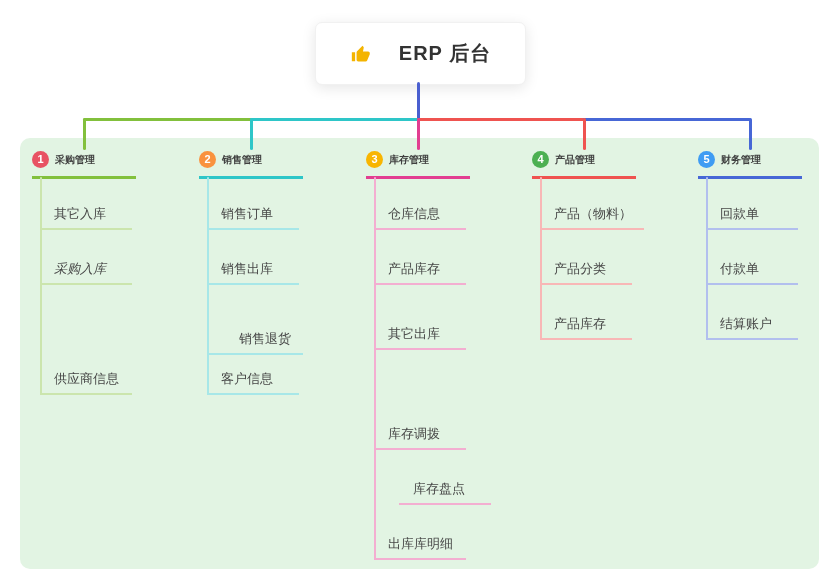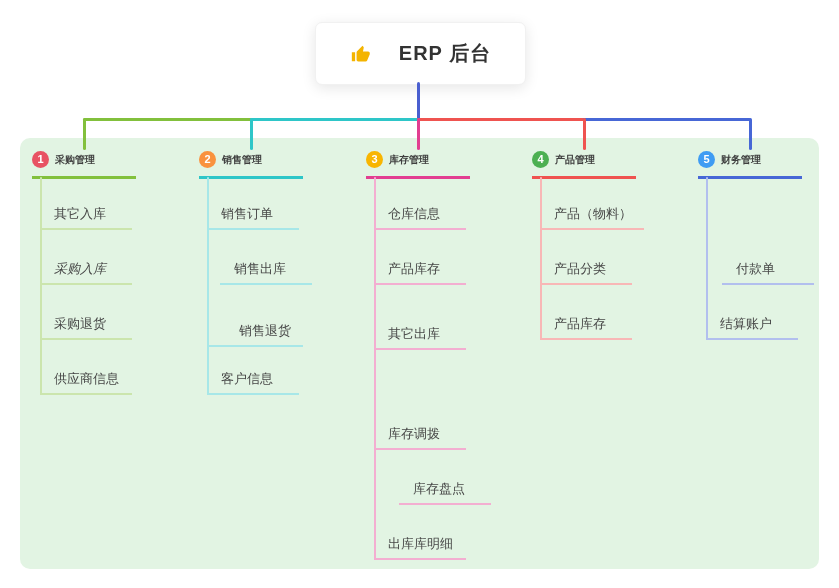--- a/index.html
+++ b/index.html
@@ -49,31 +49,30 @@
     <div class="line" style="left: 417px; top: 118px; width: 168px; height: 3px; background: rgb(239, 83, 80);"></div>
     <div class="line" style="left: 583px; top: 118px; width: 168px; height: 3px; background: rgb(71, 103, 214);"></div>
     <div class="line" style="left: 83px; top: 118px; width: 3px; height: 32px; background: rgb(130, 192, 60);"></div>
     <div class="branch-title" style="left: 32px; top: 149px; width: 104px; border-bottom: 3px solid rgb(130, 192, 60);">
       <span class="badge" style="background: rgb(232, 82, 99);">1</span>
       <span class="btext">采购管理</span>
     </div>
     <div class="line" style="left: 40px; top: 177px; width: 2px; height: 218px; background: rgb(203, 229, 173);"></div>
     <div class="child-item" style="left: 40px; top: 204px; border-bottom: 2px solid rgb(203, 229, 173);"><span>其它入库</span></div>
     <div class="child-item" style="left: 40px; top: 259px; border-bottom: 2px solid rgb(203, 229, 173); font-style: italic;"><span>采购入库</span></div>
-    <div class="child-item" style="left: 40px; top: 314px; border-bottom: 2px solid rgb(203, 229, 173);"><span>采购退货</span></div>
     <div class="child-item" style="left: 40px; top: 369px; border-bottom: 2px solid rgb(203, 229, 173);"><span>供应商信息</span></div>
     <div class="line" style="left: 250px; top: 118px; width: 3px; height: 32px; background: rgb(46, 198, 200);"></div>
     <div class="branch-title" style="left: 199px; top: 149px; width: 104px; border-bottom: 3px solid rgb(46, 198, 200);">
       <span class="badge" style="background: rgb(249, 146, 62);">2</span>
       <span class="btext">销售管理</span>
     </div>
     <div class="line" style="left: 207px; top: 177px; width: 2px; height: 218px; background: rgb(167, 231, 232);"></div>
     <div class="child-item" style="left: 207px; top: 204px; border-bottom: 2px solid rgb(167, 231, 232);"><span>销售订单</span></div>
-    <div class="child-item" style="left: 207px; top: 259px; border-bottom: 2px solid rgb(167, 231, 232); margin-left: 13px;"><span>销售出库</span></div>
-    <div class="child-item" style="left: 207px; top: 321px; border-bottom: 2px solid rgb(167, 231, 232); padding-left: 32px;"><span>销售退货</span></div>
+    <div class="child-item" style="left: 207px; top: 259px; border-bottom: 2px solid rgb(167, 231, 232);"><span>销售出库</span></div>
+    <div class="child-item" style="left: 207px; top: 329px; border-bottom: 2px solid rgb(167, 231, 232); padding-left: 32px;"><span>销售退货</span></div>
     <div class="child-item" style="left: 207px; top: 369px; border-bottom: 2px solid rgb(167, 231, 232);"><span>客户信息</span></div>
     <div class="line" style="left: 417px; top: 118px; width: 3px; height: 32px; background: rgb(226, 62, 145);"></div>
     <div class="branch-title" style="left: 366px; top: 149px; width: 104px; border-bottom: 3px solid rgb(226, 62, 145);">
       <span class="badge" style="background: rgb(248, 181, 1);">3</span>
       <span class="btext">库存管理</span>
     </div>
     <div class="line" style="left: 374px; top: 177px; width: 2px; height: 383px; background: rgb(243, 174, 209);"></div>
     <div class="child-item" style="left: 374px; top: 204px; border-bottom: 2px solid rgb(243, 174, 209);"><span>仓库信息</span></div>
     <div class="child-item" style="left: 374px; top: 259px; border-bottom: 2px solid rgb(243, 174, 209);"><span>产品库存</span></div>
     <div class="child-item" style="left: 374px; top: 324px; border-bottom: 2px solid rgb(243, 174, 209);"><span>其它出库</span></div>
@@ -88,15 +87,16 @@
     <div class="line" style="left: 540px; top: 177px; width: 2px; height: 163px; background: rgb(248, 183, 182);"></div>
     <div class="child-item" style="left: 540px; top: 204px; border-bottom: 2px solid rgb(248, 183, 182);"><span>产品（物料）</span></div>
     <div class="child-item" style="left: 540px; top: 259px; border-bottom: 2px solid rgb(248, 183, 182);"><span>产品分类</span></div>
     <div class="child-item" style="left: 540px; top: 314px; border-bottom: 2px solid rgb(248, 183, 182);"><span>产品库存</span></div>
     <div class="line" style="left: 749px; top: 118px; width: 3px; height: 32px; background: rgb(71, 103, 214);"></div>
     <div class="branch-title" style="left: 698px; top: 149px; width: 104px; border-bottom: 3px solid rgb(71, 103, 214);">
       <span class="badge" style="background: rgb(63, 156, 243);">5</span>
       <span class="btext">财务管理</span>
     </div>
     <div class="line" style="left: 706px; top: 177px; width: 2px; height: 163px; background: rgb(178, 191, 238);"></div>
-    <div class="child-item" style="left: 722px; top: 259px; border-bottom: 2px solid rgb(178, 191, 238);"><span>付款单</span></div>
+    <div class="child-item" style="left: 706px; top: 204px; border-bottom: 2px solid rgb(178, 191, 238);"><span>回款单</span></div>
+    <div class="child-item" style="left: 706px; top: 259px; border-bottom: 2px solid rgb(178, 191, 238);"><span>付款单</span></div>
     <div class="child-item" style="left: 706px; top: 314px; border-bottom: 2px solid rgb(178, 191, 238);"><span>结算账户</span></div>
   </div>
 
 </body></html>

